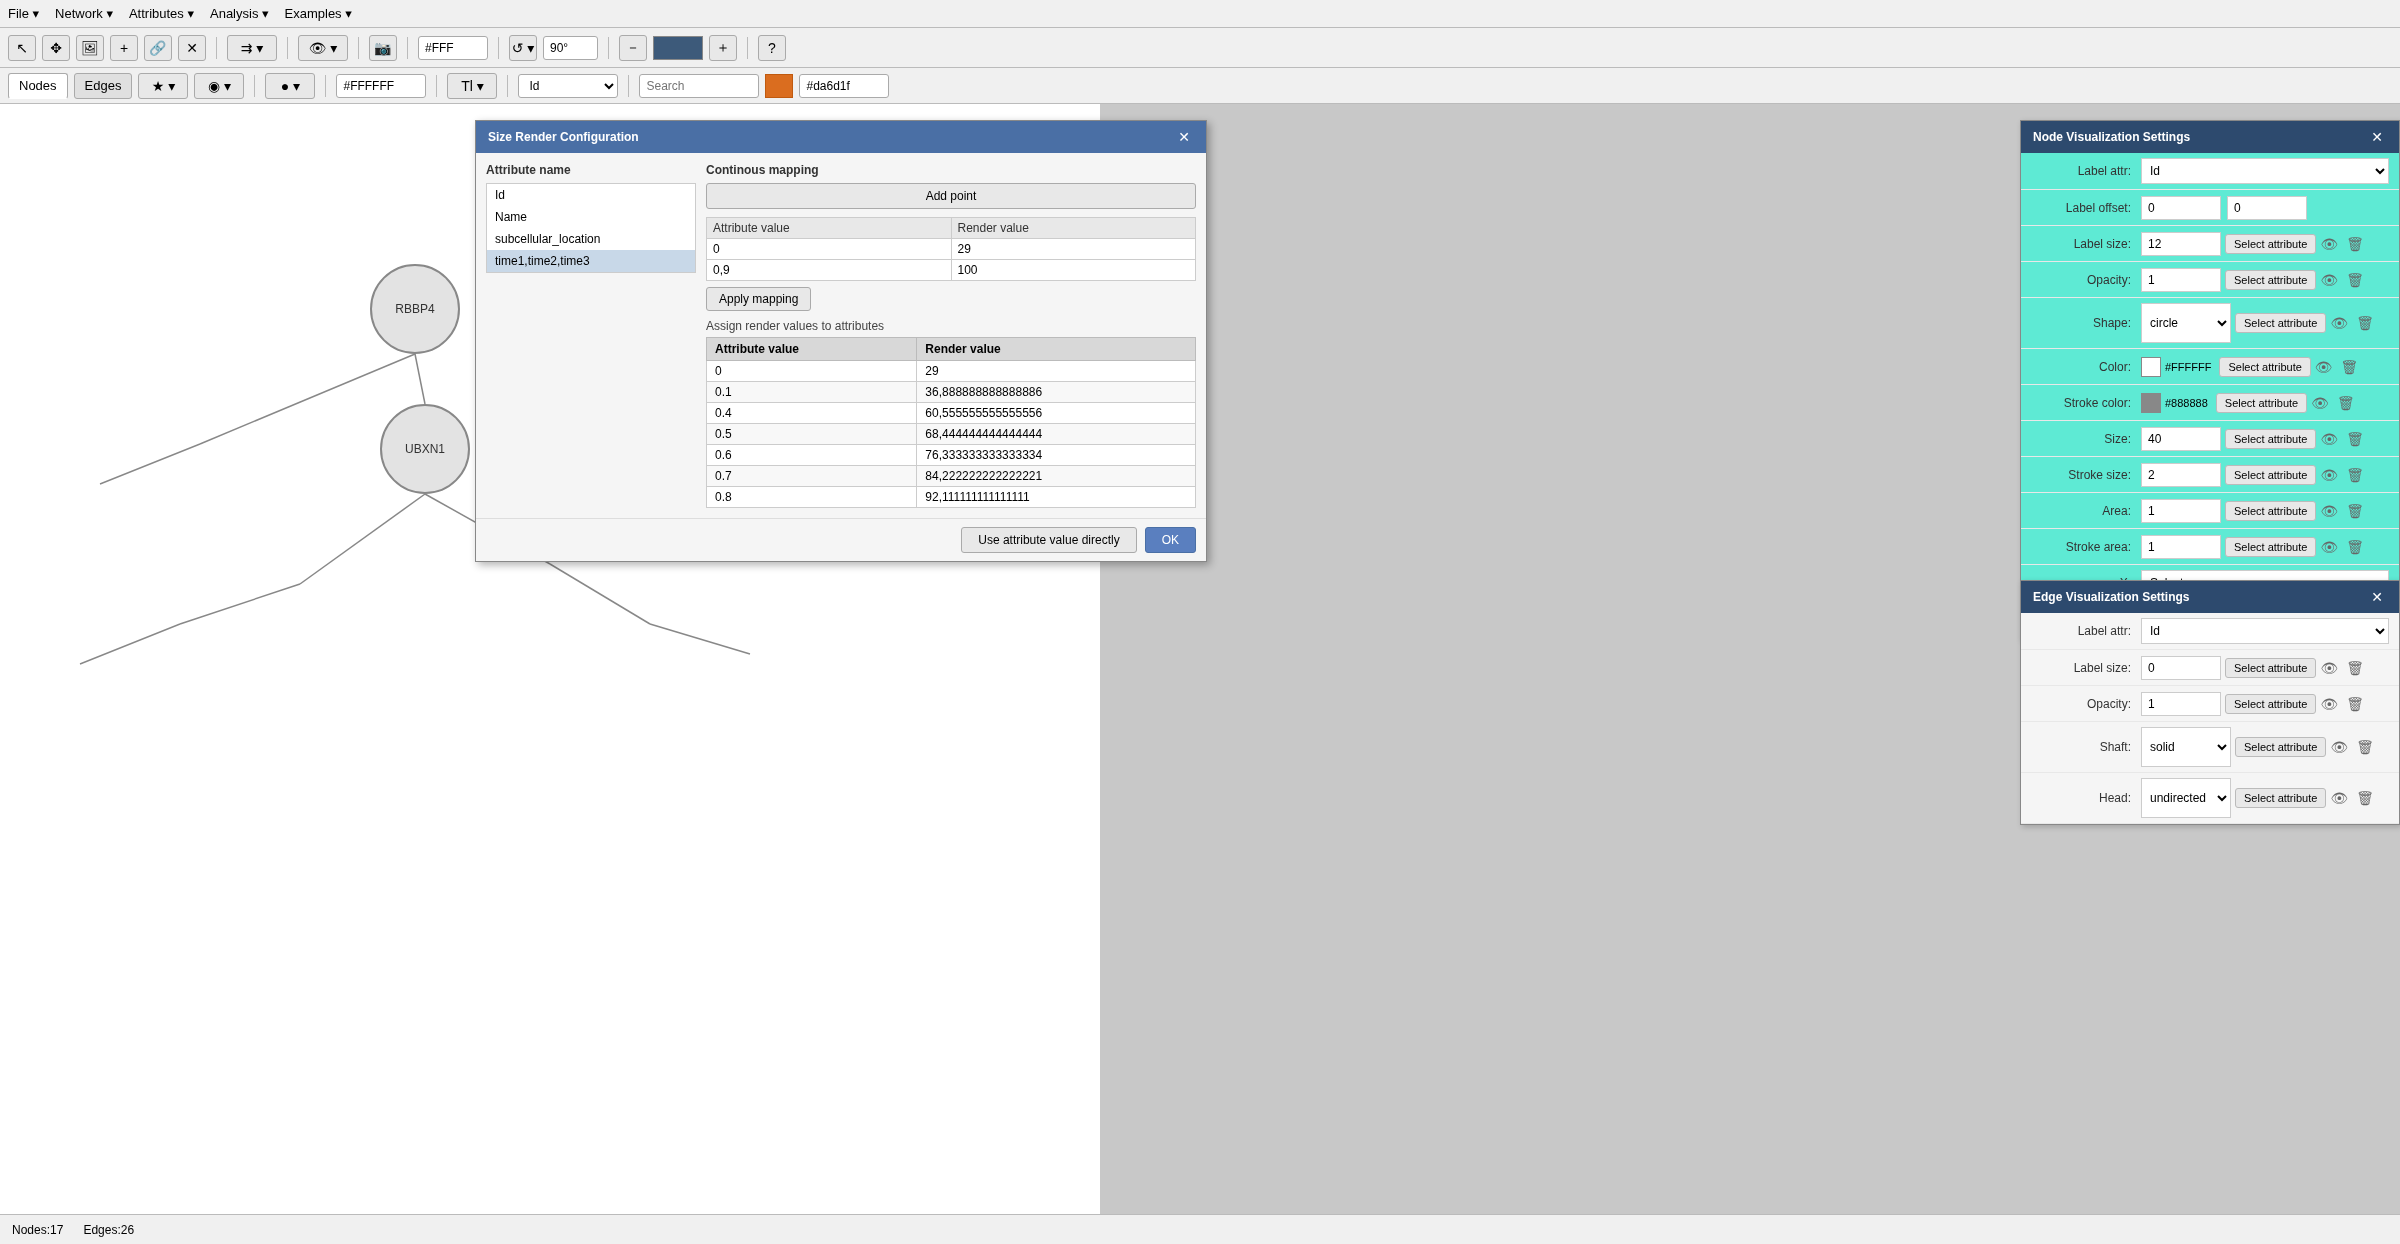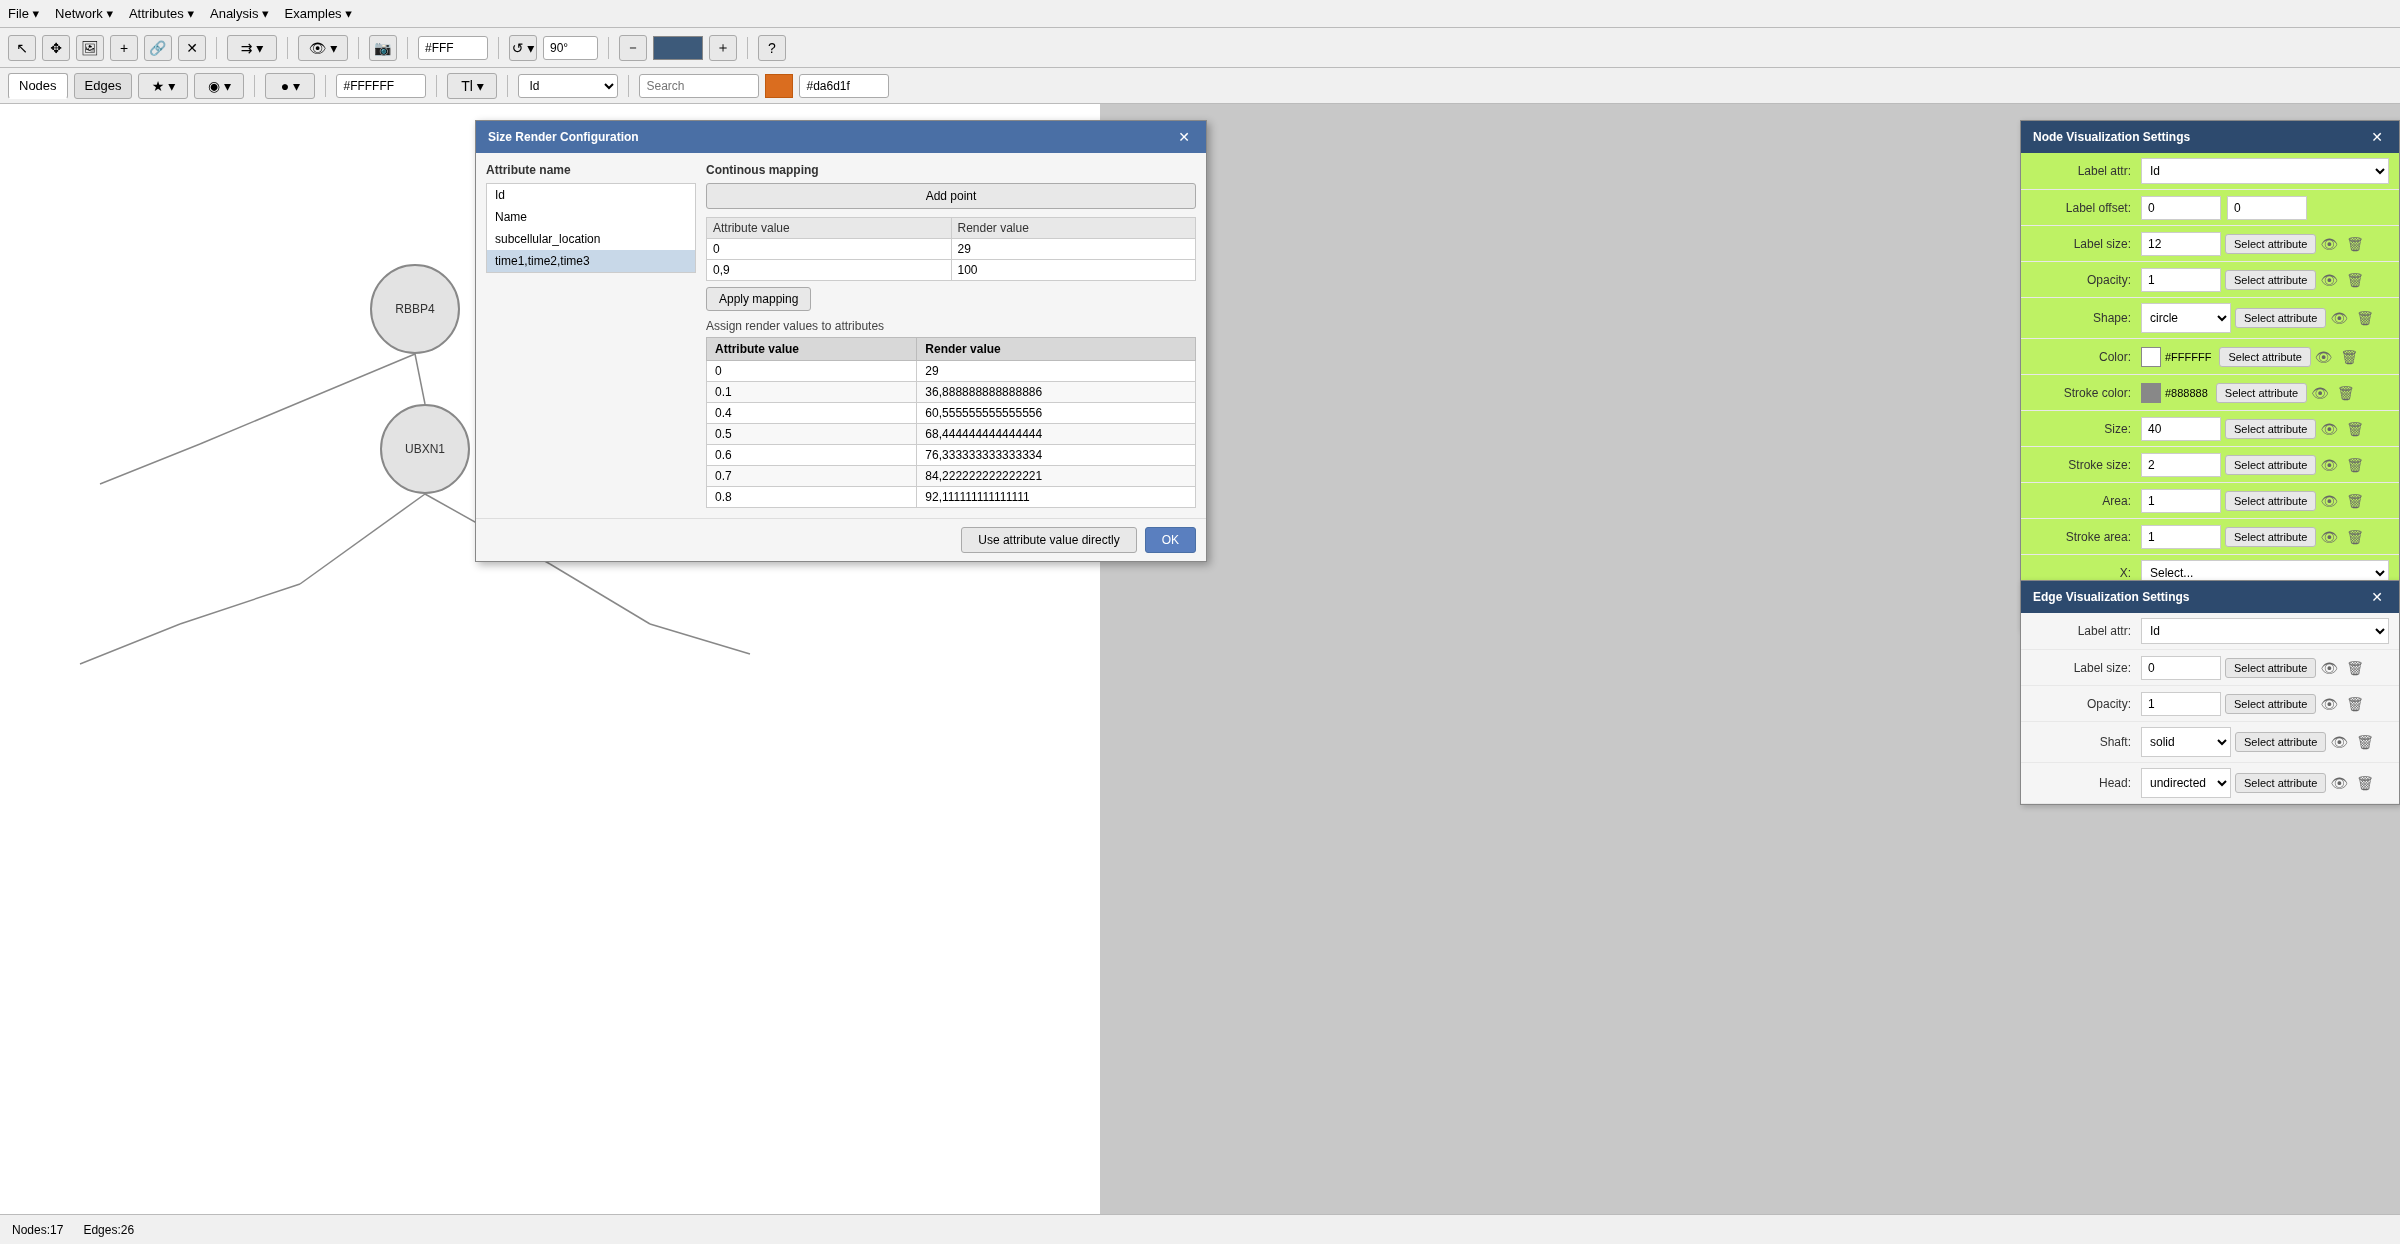--- a/index.html
+++ b/index.html
@@ -278,21 +278,21 @@
       color: white;
       border-color: #4a6fa5;
     }
 
     
     #node-viz-panel {
       position: absolute;
       top: 120px;
       right: 0;
       width: 380px;
-      background: #bef264;
+      background: #5eead4;
       border: 1px solid #888;
       box-shadow: 2px 2px 6px rgba(0,0,0,0.2);
       z-index: 90;
     }
     #edge-viz-panel {
       position: absolute;
       top: 580px;
       right: 0;
       width: 380px;
       background: #f5f5f5;
@@ -360,21 +360,21 @@
       display: inline-block;
       vertical-align: middle;
     }
     .viz-offset-row {
       display: flex;
       align-items: center;
       gap: 6px;
     }
     .dropdown-select {
       border: 1px solid #ccc;
-      height: 30px;
+      height: 40px;
       padding: 0 4px;
       background: white;
       font-size: 12px;
       min-width: 80px;
     }
     .full-select {
       border: 1px solid #ccc;
       height: 26px;
       padding: 0 4px;
       background: white;

